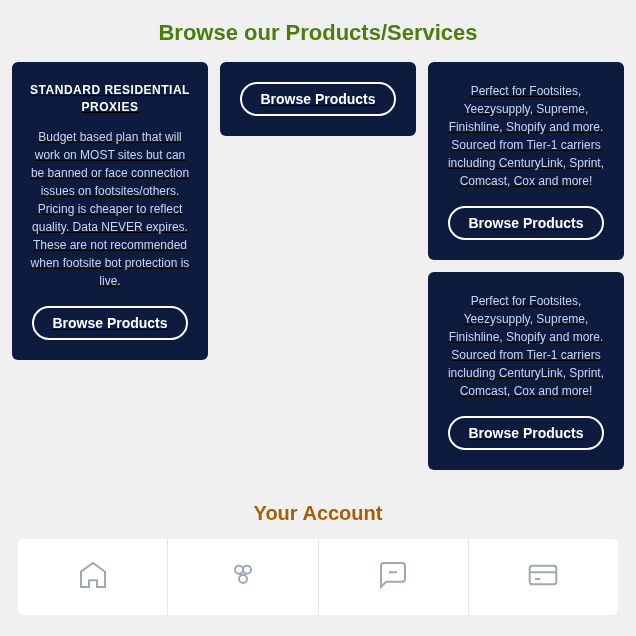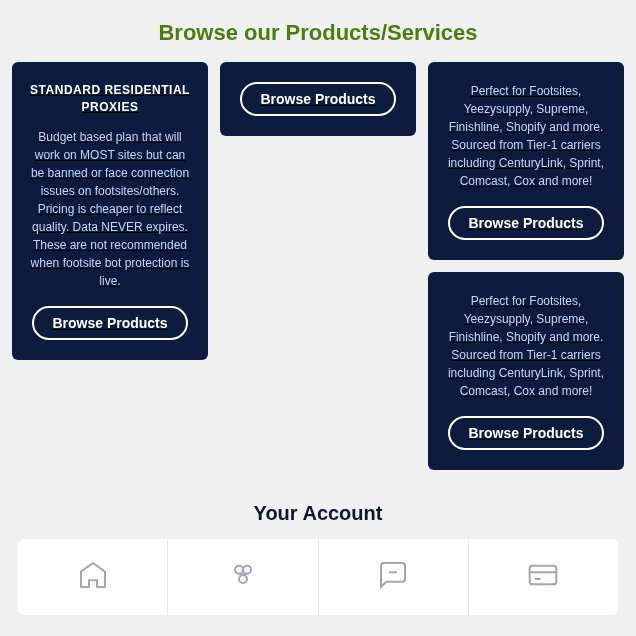--- a/index.html
+++ b/index.html
@@ -99,21 +99,21 @@
     }
 
     
     .account-section {
       text-align: center;
       padding: 16px 10px 12px;
     }
     .account-title {
       font-size: 20px;
       font-weight: 600;
-      color: #0f172a;
+      color: #a16207;
       margin-bottom: 14px;
     }
 
     .account-tiles {
       display: flex;
       flex-direction: row;
       gap: 0;
       background: #ffffff;
       border-radius: 6px;
       overflow: hidden;

